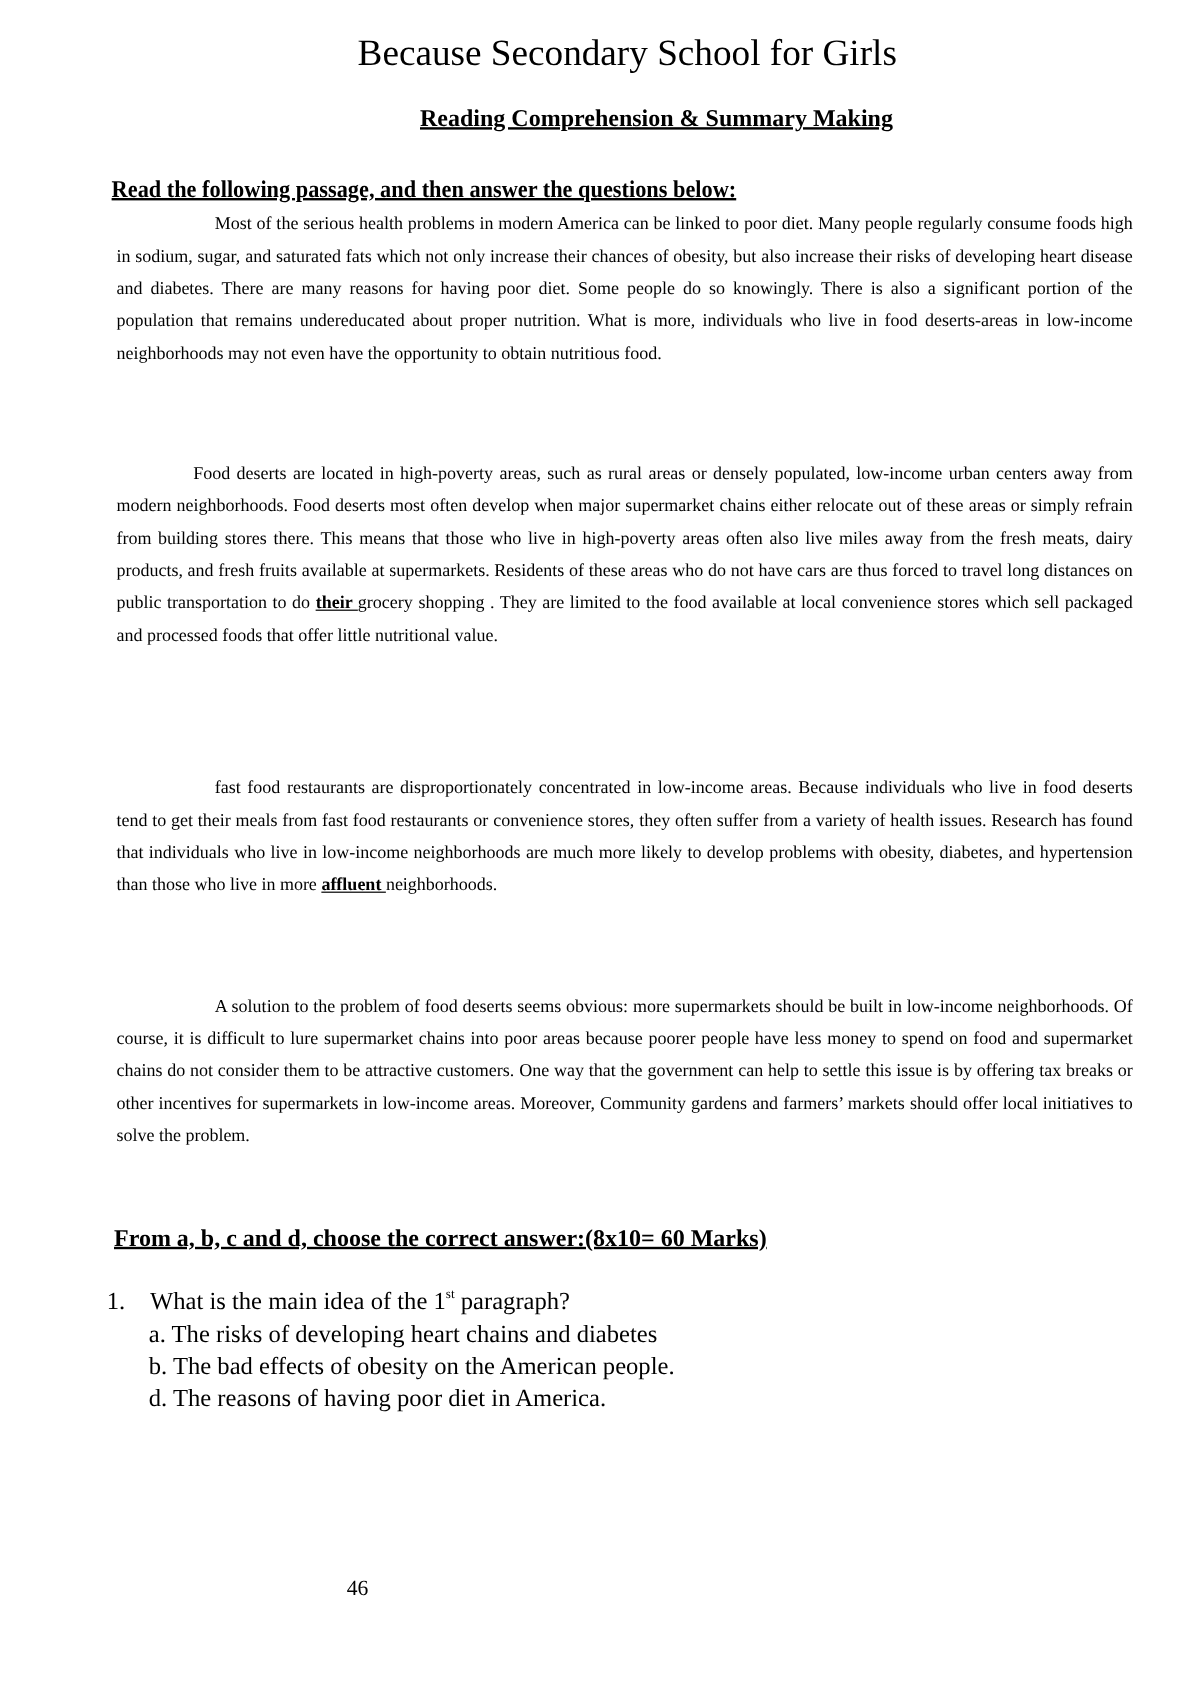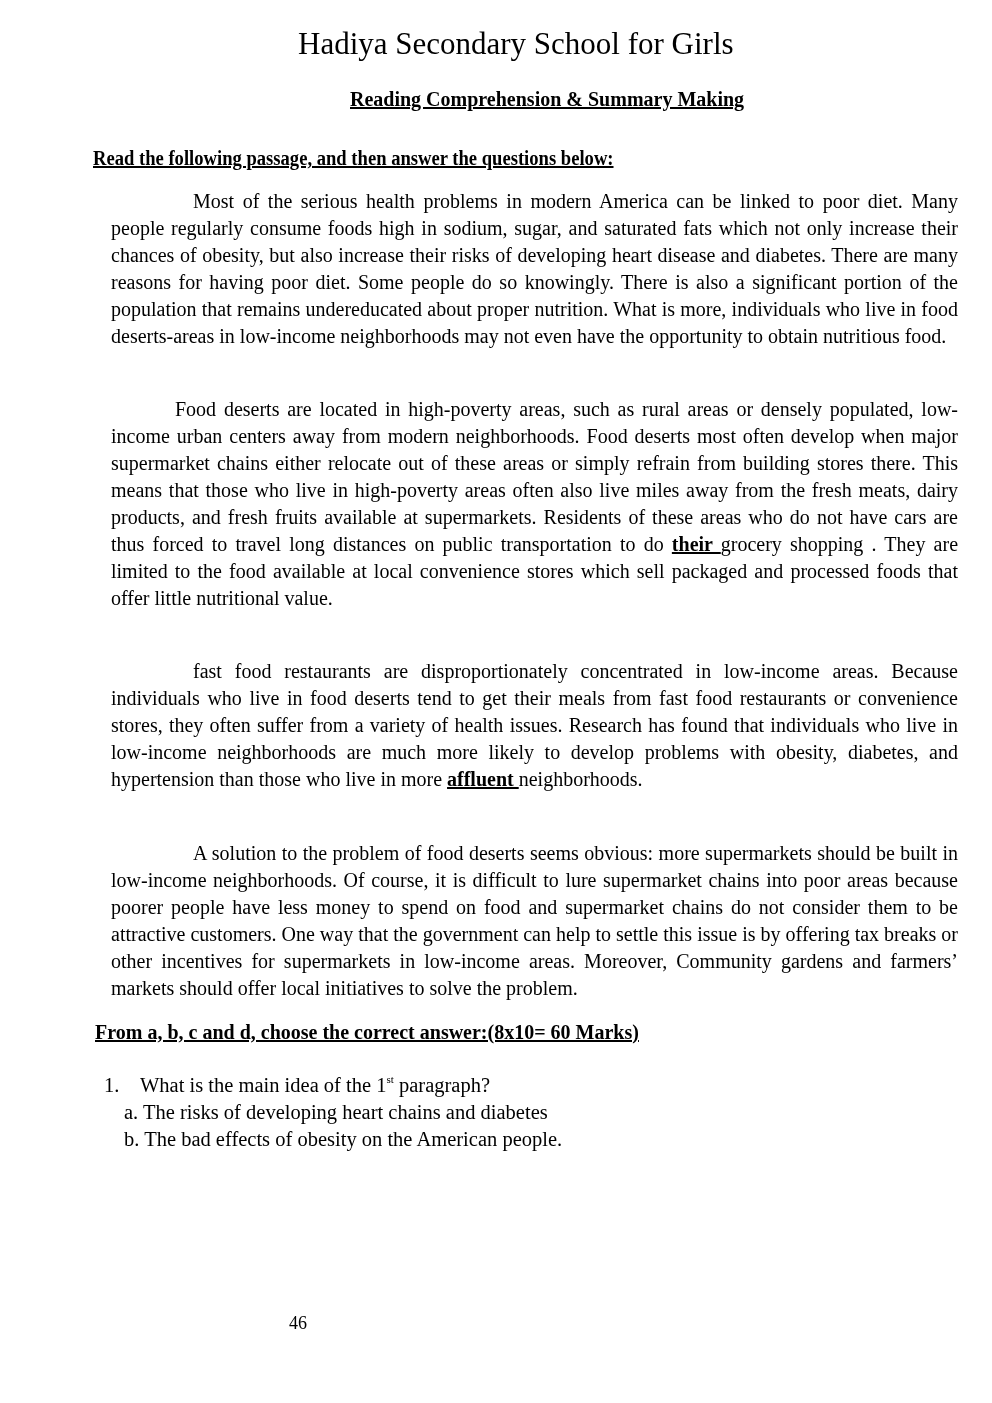--- a/index.html
+++ b/index.html
@@ -18,63 +18,64 @@
     white-space: nowrap; line-height: 26px;
   }
   .instruction {
     position: absolute; left: 93px; top: 145px;
     font-size: 20px; font-weight: bold; text-decoration: underline;
     white-space: nowrap; line-height: 26px;
     transform: scaleX(0.93); transform-origin: left top;
   }
   .para {
     position: absolute; left: 95px; width: 847px;
-    font-size: 20px; line-height: 27px;
+    font-size: 15px; line-height: 27px;
     text-align: justify; text-indent: 82px;
-    margin: 16px;
+    margin: 2px;
   }
   .para.p2 { text-indent: 64px; }
   .para .u-bold { font-weight: bold; text-decoration: underline; }
   .questions-heading {
     position: absolute; left: 95px; top: 1019px;
     font-size: 20px; font-weight: bold; text-decoration: underline;
     white-space: nowrap; line-height: 26px;
   }
   .question {
-    position: absolute; left: 104px; top: 1072px;
+    position: absolute; left: 89px; top: 1072px;
     font-size: 20.5px; line-height: 27px; white-space: nowrap;
   }
   .question .qnum { display: inline-block; width: 36px; }
   .question sup { font-size: 11px; vertical-align: 9px; line-height: 0; }
   .options { position: absolute; left: 124px; top: 1099px; margin: 0; padding: 0; list-style: none; }
   .options li { font-size: 20.5px; line-height: 27px; white-space: nowrap; cursor: pointer; }
   .page-number {
     position: absolute; left: 289px; top: 1312px;
     font-size: 18px; line-height: 22px;
   }
 </style>
 </head>
 <body>
 
-<div class="school-title">Hadiya Secondary School for Girls</div>
+<div class="school-title">Because Secondary School for Girls</div>
 <div class="subtitle">Reading Comprehension &amp; Summary Making</div>
 <div class="instruction">Read the following passage, and then answer the questions below:</div>
 
 <p class="para p1" style="top:172px;">Most of the serious health problems in modern America can be linked to poor diet. Many people regularly consume foods high in sodium, sugar, and saturated fats which not only increase their chances of obesity, but also increase their risks of developing heart disease and diabetes. There are many reasons for having poor diet. Some people do so knowingly. There is also a significant portion of the population that remains undereducated about proper nutrition. What is more, individuals who live in food deserts-areas in low-income neighborhoods may not even have the opportunity to obtain nutritious food.</p>
 
 <p class="para p2" style="top:380px;"><span>Food deserts are located in high-poverty areas, such as rural areas or densely populated, low-income urban centers away from modern neighborhoods. Food deserts most often develop when major supermarket chains either relocate out of these areas or simply refrain from building stores there. This means that those who live in high-poverty areas often also live miles away from the fresh meats, dairy products, and fresh fruits available at supermarkets. Residents of these areas who do not have cars are thus forced to travel long distances on public transportation to do </span><span class="u-bold">their </span><span>grocery shopping . They are limited to the food available at local convenience stores which sell packaged and processed foods that offer little nutritional value.</span></p>
 
 <p class="para p3" style="top:642px;"><span>fast food restaurants are disproportionately concentrated in low-income areas. Because individuals who live in food deserts tend to get their meals from fast food restaurants or convenience stores, they often suffer from a variety of health issues. Research has found that individuals who live in low-income neighborhoods are much more likely to develop problems with obesity, diabetes, and hypertension than those who live in more </span><span class="u-bold">affluent </span><span>neighborhoods.</span></p>
 
 <p class="para p4" style="top:824px;">A solution to the problem of food deserts seems obvious: more  supermarkets should be built in low-income neighborhoods. Of course, it is difficult to lure supermarket chains into poor areas because poorer people have less money to spend on food and supermarket chains do not consider them to be attractive customers. One way that the government can help to settle this issue is by offering tax breaks or other incentives for supermarkets in low-income areas. Moreover, Community gardens and farmers’ markets should offer local initiatives to solve the problem.</p>
 
 <div class="questions-heading">From a, b, c and d, choose the correct answer:(8x10= 60 Marks)</div>
 
 <div class="question">
   <span class="qnum">1.</span><span>What is the main idea of the 1</span><sup>st</sup><span> paragraph?</span>
 </div>
 
 <ul class="options">
   <li>a. The risks of developing heart chains and diabetes</li>
   <li>b. The bad effects of obesity on the American people.</li>
+  <li>d. The reasons of having poor diet in America.</li>
 </ul>
 
 <div class="page-number">46</div>
 
 </body></html>

